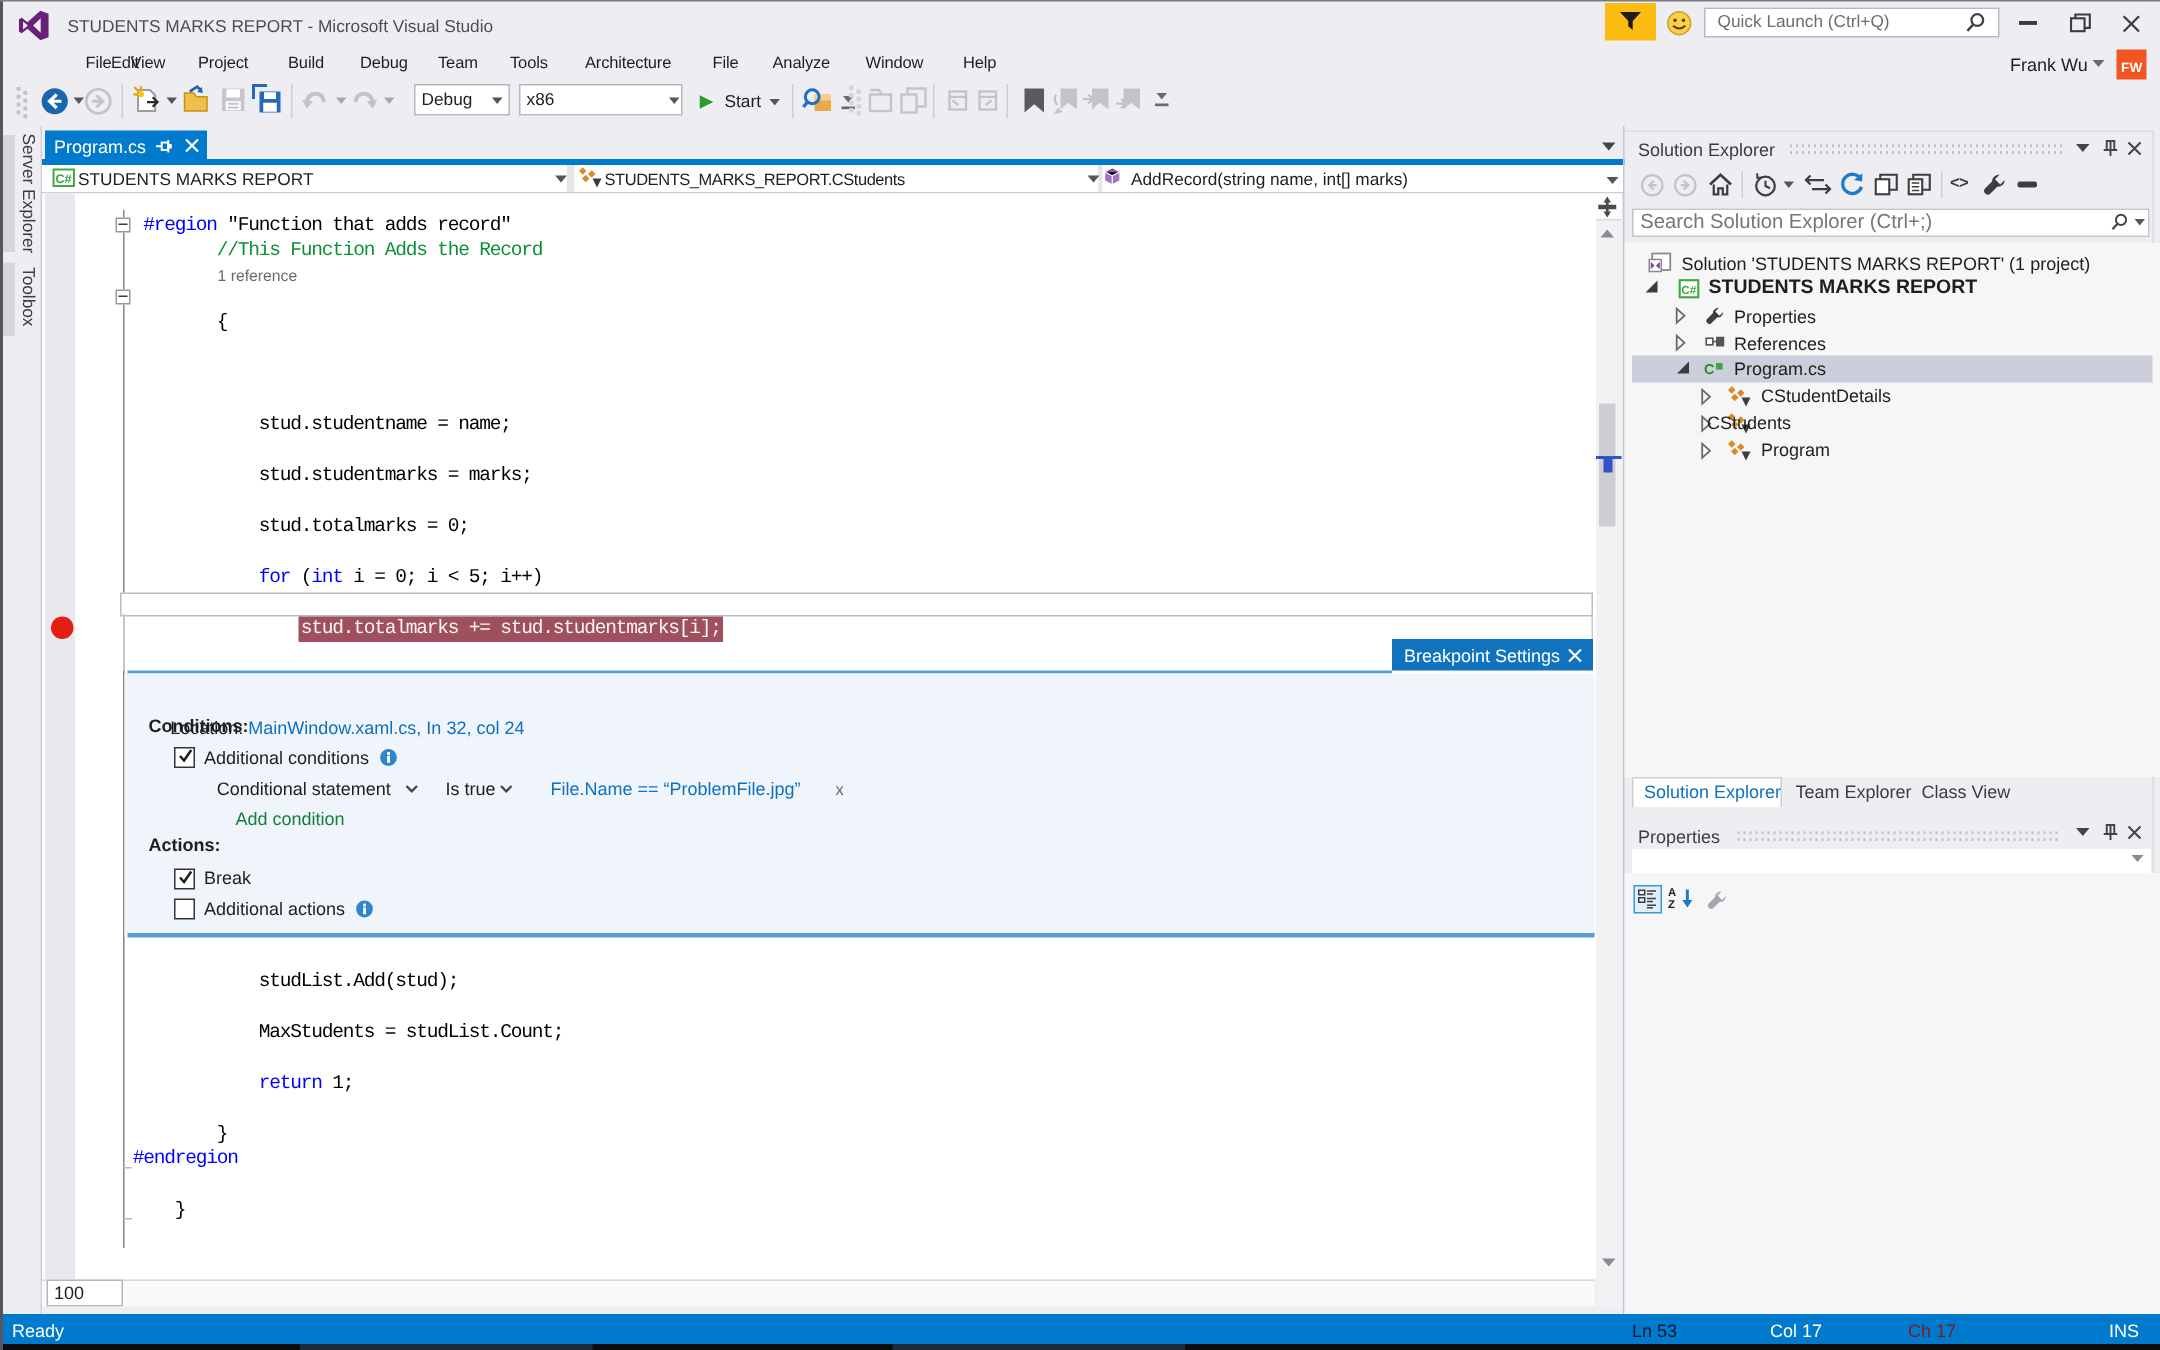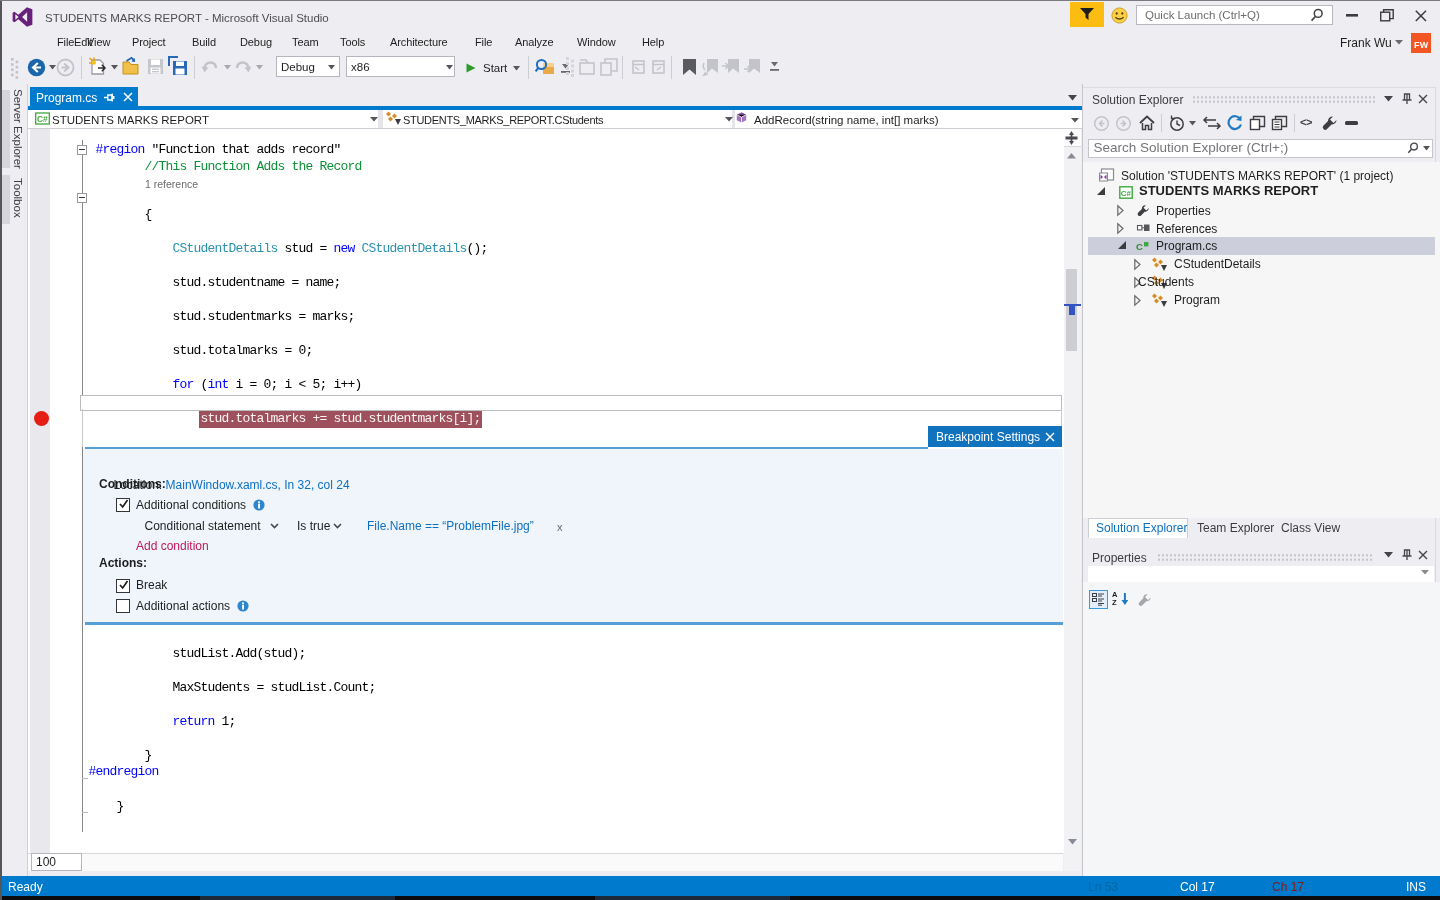--- a/index.html
+++ b/index.html
@@ -273,21 +273,20 @@
 <div class="a" style="left:79px;top:148.9px;width:6px;height:1.2px;background:#3b3b40;"></div>
 <div class="a" style="left:77px;top:192.5px;width:10px;height:10px;background:#fff;border:1px solid #9a9a9e;box-sizing:border-box;"></div>
 <div class="a" style="left:79px;top:196.9px;width:6px;height:1.2px;background:#3b3b40;"></div>
 <div class="a" style="left:82px;top:778px;width:6px;height:1px;background:#b9b9bd;"></div>
 <div class="a" style="left:82px;top:812px;width:6px;height:1px;background:#b9b9bd;"></div>
 
 <div class="m" style="left:95.5px;top:140.5px;"><span class="kw">#region</span> "Function that adds record"</div>
 <div class="m" style="left:144.5px;top:157.5px;"><span class="cm">//This Function Adds the Record</span></div>
 <div class="t" style="left:145px;top:176px;font-size:10.5px;color:#6a6a6e;">1 reference</div>
 <div class="m" style="left:144.5px;top:206px;">{</div>
-<div class="m" style="left:172.5px;top:239.5px;"><span class="ty">CStudentDetails</span> stud = <span class="kw">new</span> <span class="ty">CStudentDetails</span>();</div>
 <div class="m" style="left:172.5px;top:273.5px;">stud.studentname = name;</div>
 <div class="m" style="left:172.5px;top:307.5px;">stud.studentmarks = marks;</div>
 <div class="m" style="left:172.5px;top:341.5px;">stud.totalmarks = 0;</div>
 <div class="m" style="left:172.5px;top:375.5px;"><span class="kw">for</span> (<span class="kw">int</span> i = 0; i &lt; 5; i++)</div>
 <div class="a" style="left:80px;top:394.5px;width:981.5px;height:16px;background:#fff;border:1px solid #bcbcbf;box-sizing:border-box;"></div>
 <div class="a" style="left:33.5px;top:410.5px;width:15px;height:15px;border-radius:50%;background:#e41e14;"></div>
 <div class="a" style="left:198.5px;top:410.5px;width:283px;height:17.5px;background:#9e515c;"></div>
 <div class="m" style="left:200.5px;top:410px;color:#fbf4f4;">stud.totalmarks += stud.studentmarks[i];</div>
 <div class="m" style="left:172.5px;top:644.5px;">studList.Add(stud);</div>
 <div class="m" style="left:172.5px;top:679px;">MaxStudents = studList.Count;</div>
@@ -321,21 +320,21 @@
 <div class="t" style="left:144.5px;top:518px;">Conditional statement</div>
 <svg class="a" style="left:270px;top:523px;" width="9" height="6" viewBox="0 0 9 6">
       <path d="M1 1 L4.5 4.6 L8 1" stroke="#44444a" stroke-width="1.5" fill="none"></path>
     </svg>
 <div class="t" style="left:297px;top:518px;">Is true</div>
 <svg class="a" style="left:333px;top:523px;" width="9" height="6" viewBox="0 0 9 6">
       <path d="M1 1 L4.5 4.6 L8 1" stroke="#44444a" stroke-width="1.5" fill="none"></path>
     </svg>
 <div class="t" style="left:367px;top:518px;color:#0e70c0;">File.Name == “ProblemFile.jpg”</div>
 <div class="t" style="left:557px;top:518.5px;color:#6a6a6e;font-size:11px;">x</div>
-<div class="t" style="left:136px;top:538px;color:#be185d;">Add condition</div>
+<div class="t" style="left:157px;top:538px;color:#15803d;">Add condition</div>
 <div class="t" style="left:99px;top:554.5px;font-weight:bold;">Actions:</div>
 <div class="a" style="left:116px;top:578.5px;width:14px;height:14px;background:#fff;border:1.4px solid #33333a;box-sizing:border-box;"></div>
 <svg class="a" style="left:118.5px;top:580px;" width="10" height="10" viewBox="0 0 10 10">
       <path d="M1 5 L3.7 8 L8.5 1" stroke="#1e1e1e" stroke-width="1.7" fill="none"></path>
     </svg>
 <div class="t" style="left:136px;top:577px;">Break</div>
 <div class="a" style="left:116px;top:599px;width:14px;height:14px;background:#fff;border:1.4px solid #33333a;box-sizing:border-box;"></div>
 <div class="t" style="left:136px;top:598px;">Additional actions</div>
 <svg class="a" style="left:237px;top:600px;" width="12" height="12" viewBox="0 0 12 12">
   <circle cx="6" cy="6" r="5.6" fill="#2e86cf"></circle>
@@ -545,21 +544,21 @@
 <svg class="a" style="left:1121px;top:593px;" width="8" height="13" viewBox="0 0 8 13">
   <path d="M3.9 0 L3.9 8" stroke="#1e7ac4" stroke-width="2"></path>
       <path d="M0.5 7 L3.9 12 L7.3 7 Z" fill="#1e7ac4"></path>
 </svg>
 <svg class="a" style="left:1138px;top:593px;" width="14" height="14" viewBox="0 0 16 16">
   <path d="M10.5 1.5 A4.5 4.5 0 0 0 6 6 L1.5 10.5 A2 2 0 0 0 5 14 L9.5 9.5 A4.5 4.5 0 0 0 14.5 5 L11.5 8 L8 4.5 L11 1.5 Z" fill="#a6a7ac"></path>
 </svg>
 
 <div class="a" style="left:0;top:876px;width:1440px;height:20px;background:#007acc;"></div>
 <div class="t" style="left:8px;top:879px;color:#fff;">Ready</div>
-<div class="t" style="left:1088px;top:879px;color:#0369a1;">Ln 53</div>
+<div class="t" style="left:1088px;top:879px;color:#0f172a;">Ln 53</div>
 <div class="t" style="left:1180px;top:879px;color:#fff;">Col 17</div>
 <div class="t" style="left:1272px;top:879px;color:#7f1d1d;">Ch 17</div>
 <div class="t" style="left:1406px;top:879px;color:#fff;">INS</div>
 <div class="a" style="left:0;top:896px;width:1440px;height:4px;background:#0c0c0e;"></div>
 <div class="a" style="left:200px;top:896px;width:195px;height:4px;background:#1d2a3a;"></div>
 <div class="a" style="left:595px;top:896px;width:195px;height:4px;background:#1d2a3a;"></div>
 
 <div class="a" style="left:0;top:0;width:1.5px;height:900px;background:#55555b;"></div>
 <div class="a" style="left:0;top:0;width:1440px;height:1px;background:#7a7a80;"></div>
 </div>

